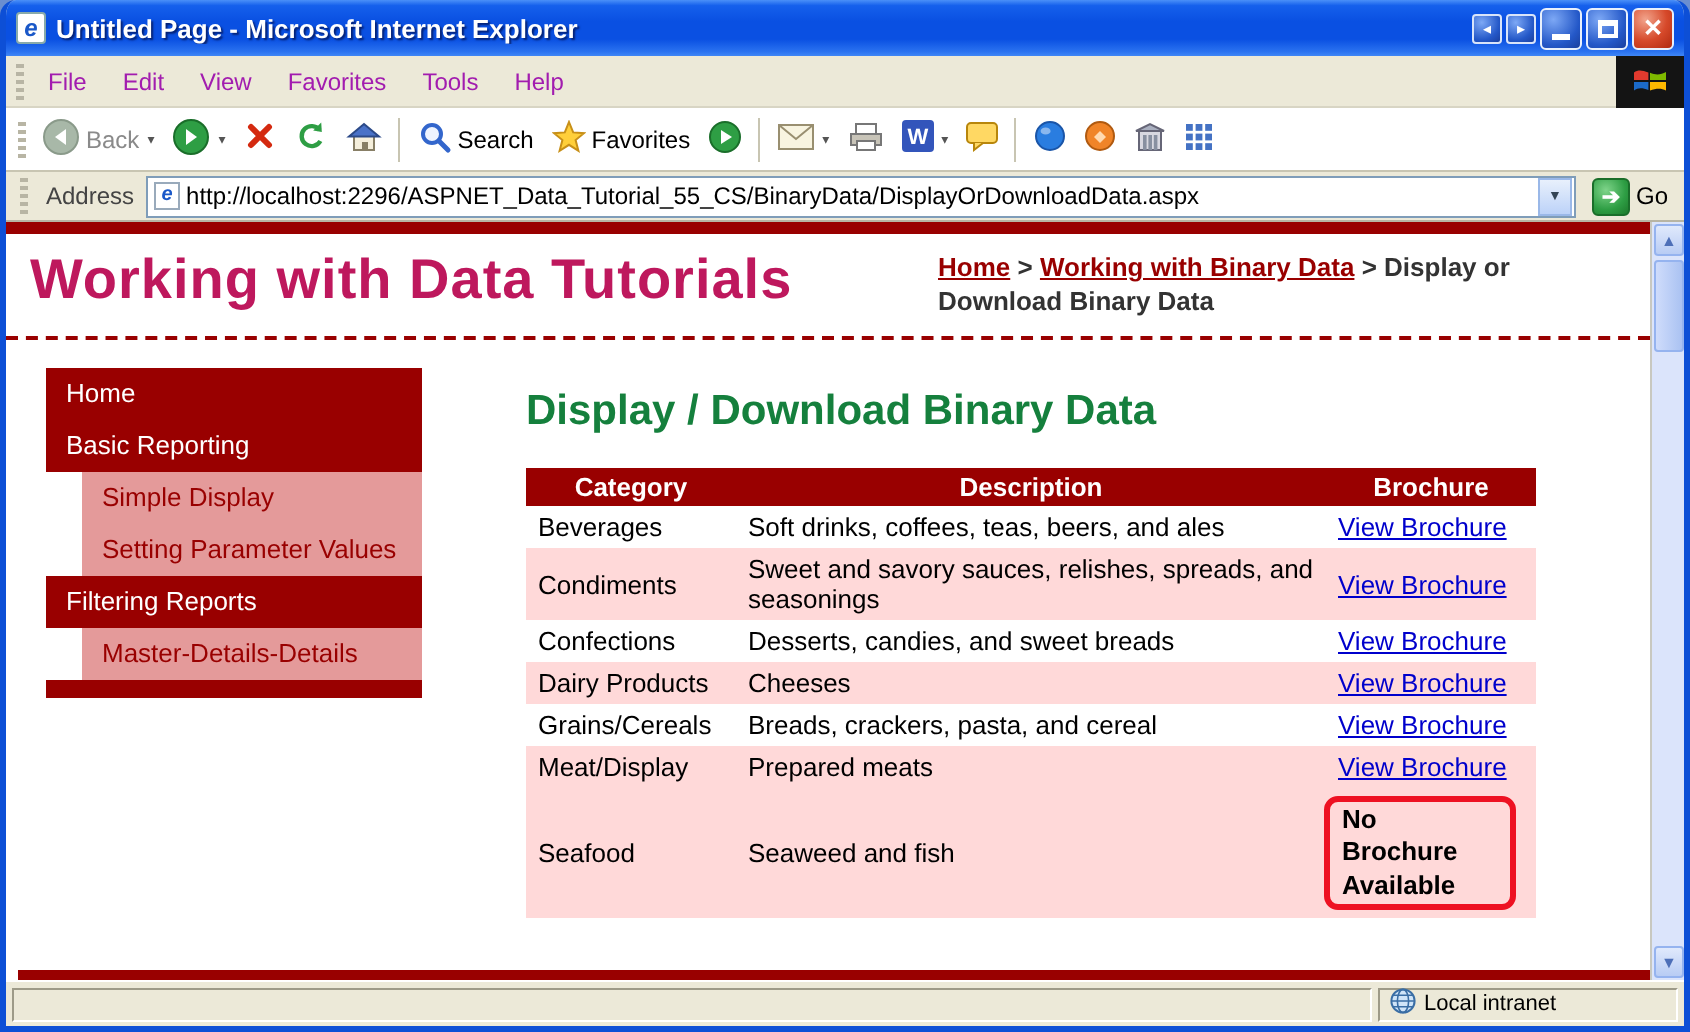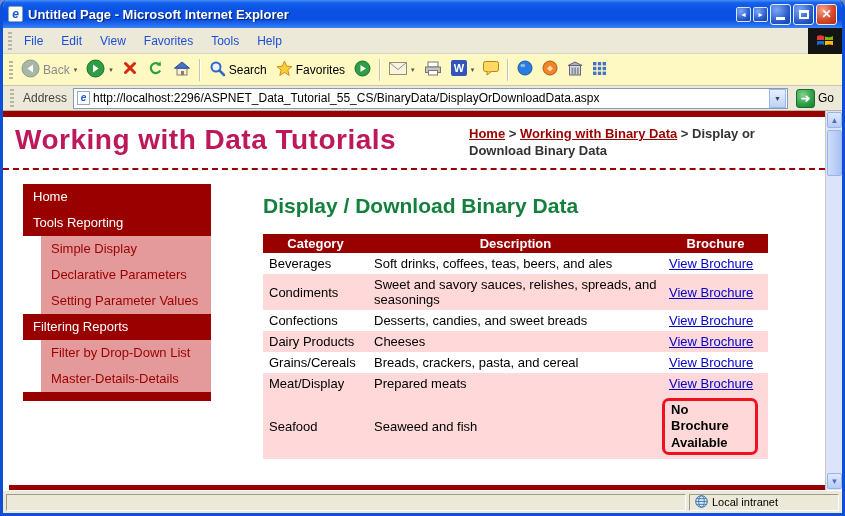--- a/index.html
+++ b/index.html
@@ -33,26 +33,26 @@
   .btn-blue { background:radial-gradient(circle at 30% 25%, #7da8f5, #2458c8 65%, #1a3f9e); }
   .btn-close { background:radial-gradient(circle at 30% 25%, #f2a48c, #d6492a 55%, #b02a10); font-size:12px; font-weight:bold; }
   .min-glyph { width:9px; height:3px; background:#fff; margin-top:9px; }
   .max-glyph { width:10px; height:9px; border:2px solid #fff; border-top-width:3px; }
 
   
   .menubar { height:26px; flex:0 0 26px; background:#ece9d8; display:flex; align-items:center;
     border-bottom:1px solid #d8d5c4; padding-left:2px; }
   .grip { width:4px; height:18px; margin:0 3px;
     background:repeating-linear-gradient(180deg,#b8b5a4 0 2px, transparent 2px 4px); }
-  .menu-item { padding:4px 9px; font-size:12px; color:#1d4ed8; cursor:default; }
+  .menu-item { padding:4px 9px; font-size:12px; color:#a21caf; cursor:default; }
   .logo-box { margin-left:auto; width:34px; height:26px; background:#141414;
     display:flex; align-items:center; justify-content:center; }
 
   
-  .toolbar { height:32px; flex:0 0 32px; background:#fef9c3; display:flex; align-items:center;
+  .toolbar { height:32px; flex:0 0 32px; background:#ffffff; display:flex; align-items:center;
     gap:1px; padding:0 3px; border-bottom:1px solid #c8c5b2; }
   .tb-btn { display:flex; align-items:center; gap:3px; padding:3px 4px; font-size:12px;
     border-radius:3px; color:#000; white-space:nowrap; }
   .tb-btn.disabled { color:#8a8a8a; }
   .dd { font-size:7px; color:#555; margin-left:1px; }
   .separator { width:2px; height:22px; margin:0 3px;
     border-left:1px solid #c8c5b2; border-right:1px solid #fff; }
 
   
   .addressbar { height:25px; flex:0 0 25px; background:#ece9d8; display:flex; align-items:center;
@@ -361,26 +361,24 @@
           <a href="#" class="crumb-link">Working with Binary Data</a>
           <span>&gt;</span>
           <span>Display or Download Binary Data</span>
         </div>
       </div>
 
       <div class="page-body">
         <div class="sidebar" id="sidebar">
 
         <div class="side-item side-section">Home</div>
-            <div class="side-item side-section">Tools Reporting</div>
+            <div class="side-item side-section">Basic Reporting</div>
             <div class="side-item side-sub">Simple Display</div>
-            <div class="side-item side-sub">Declarative Parameters</div>
             <div class="side-item side-sub">Setting Parameter Values</div>
             <div class="side-item side-section">Filtering Reports</div>
-            <div class="side-item side-sub">Filter by Drop-Down List</div>
             <div class="side-item side-sub">Master-Details-Details</div>
             <div class="partial-bar"></div>
           </div>
 
         <div class="main">
           <div class="main-heading">Display / Download Binary Data</div>
 
           <table class="data-table">
             <thead>
                 <tr id="thead-row">

